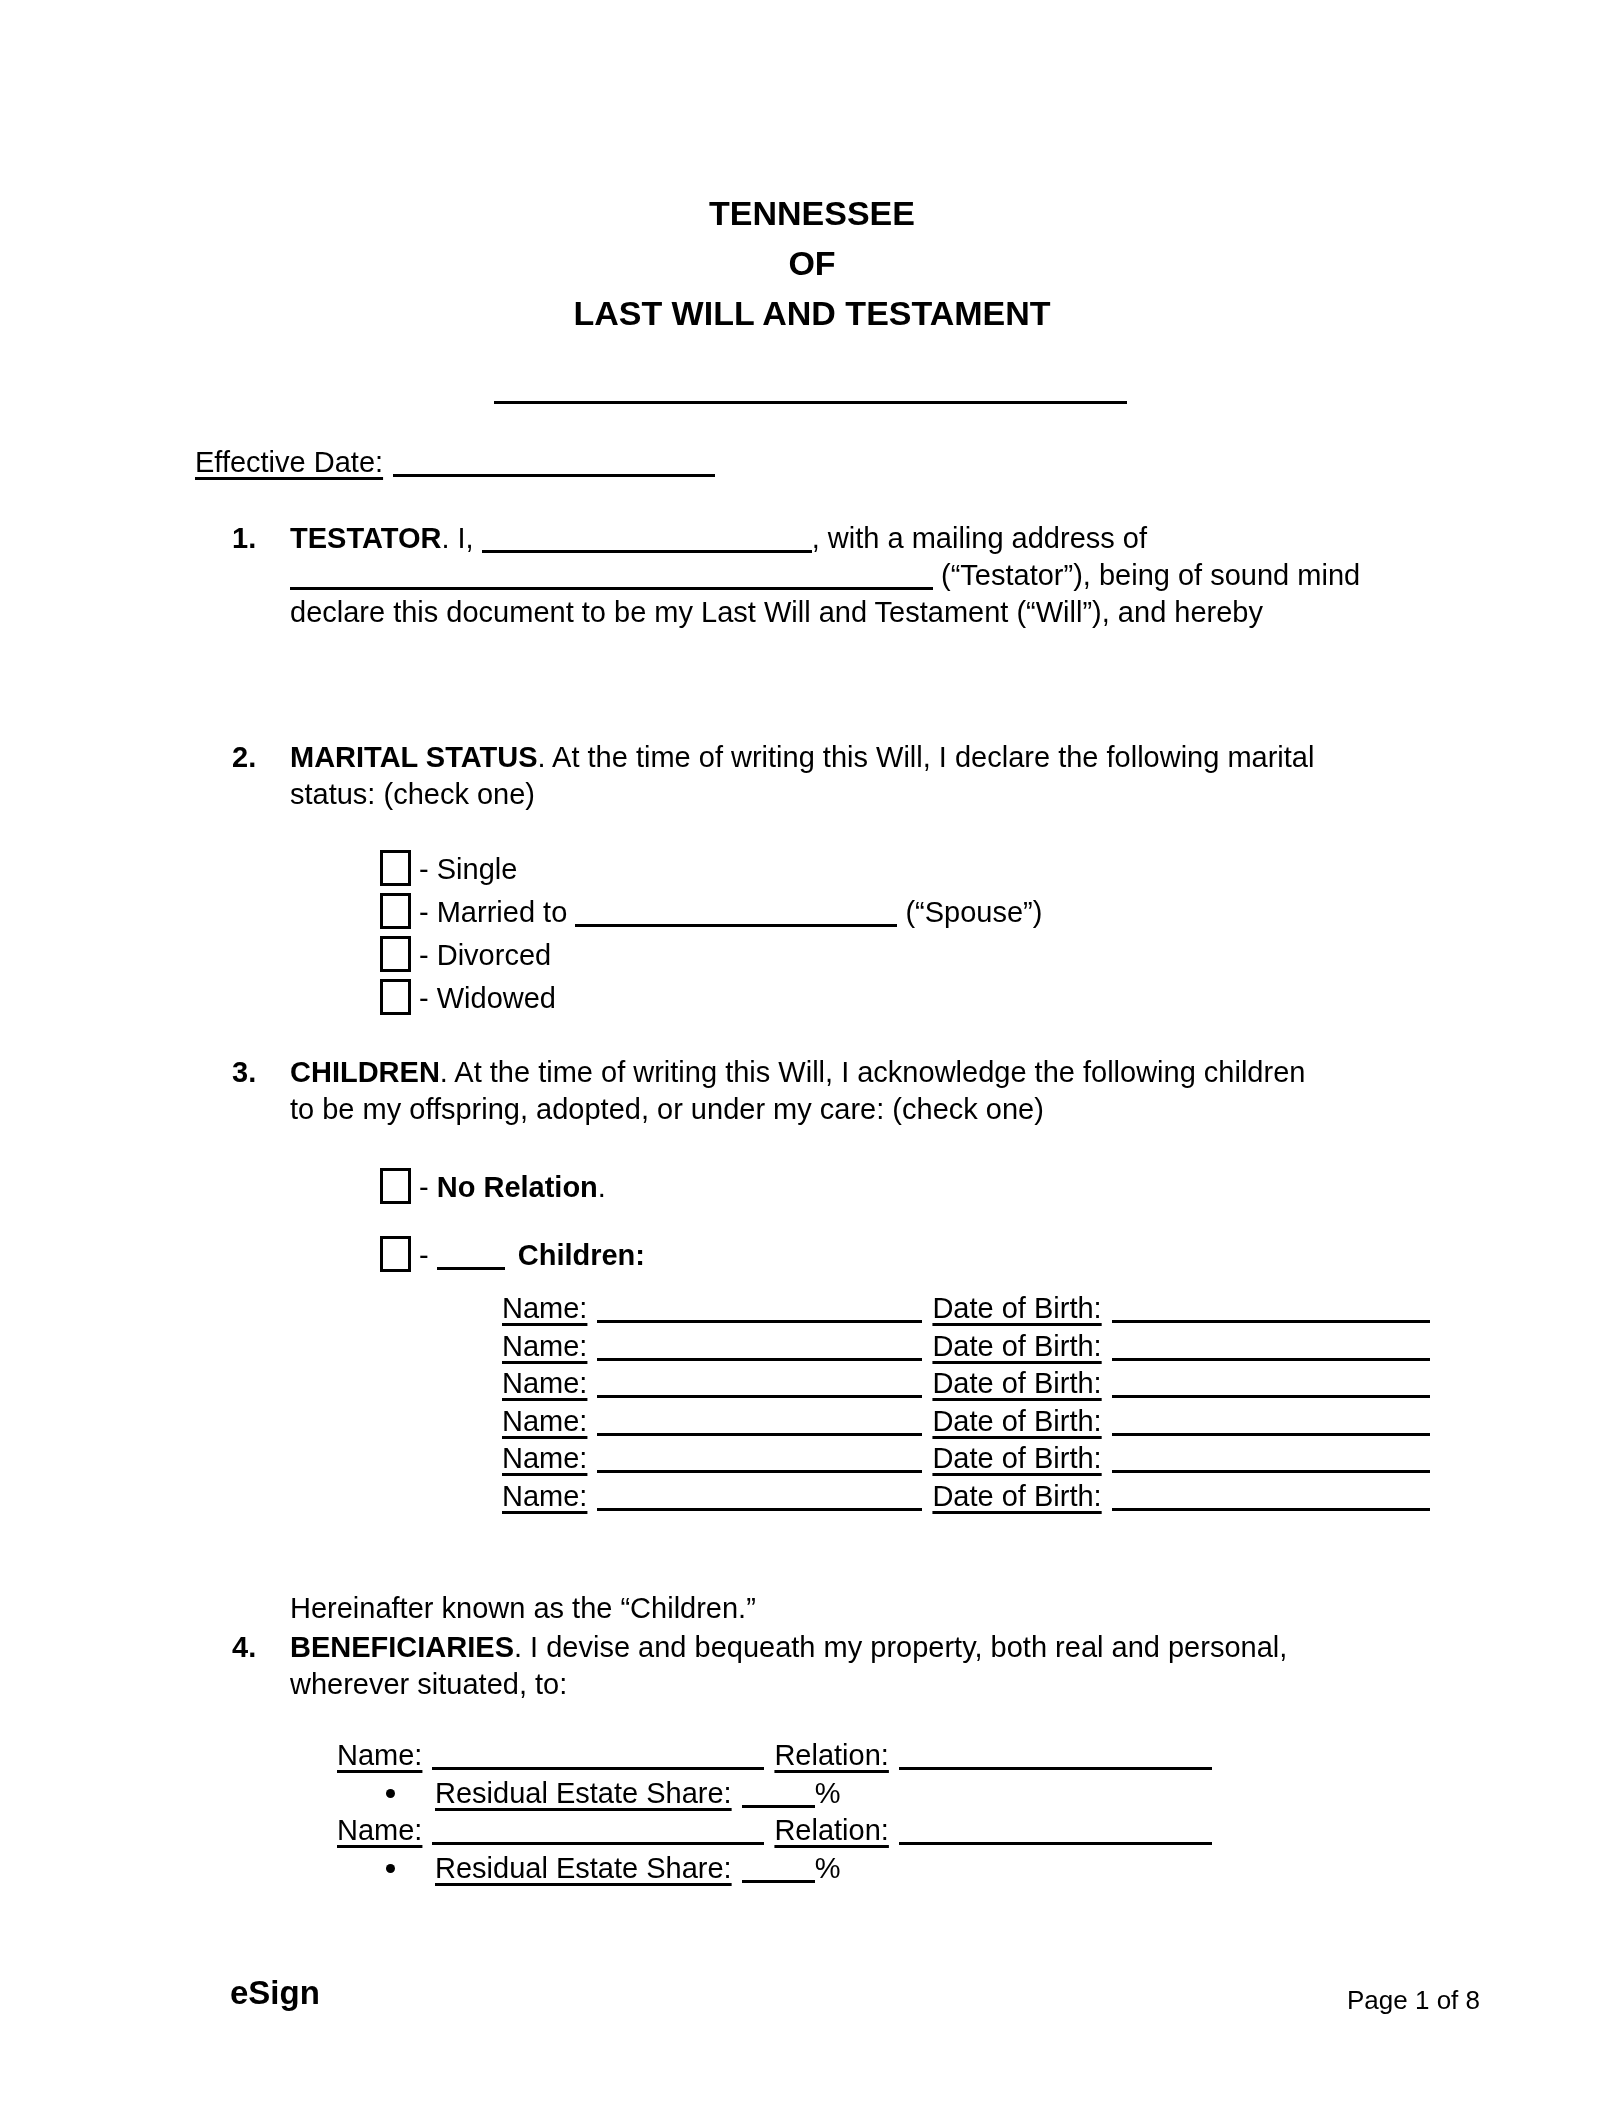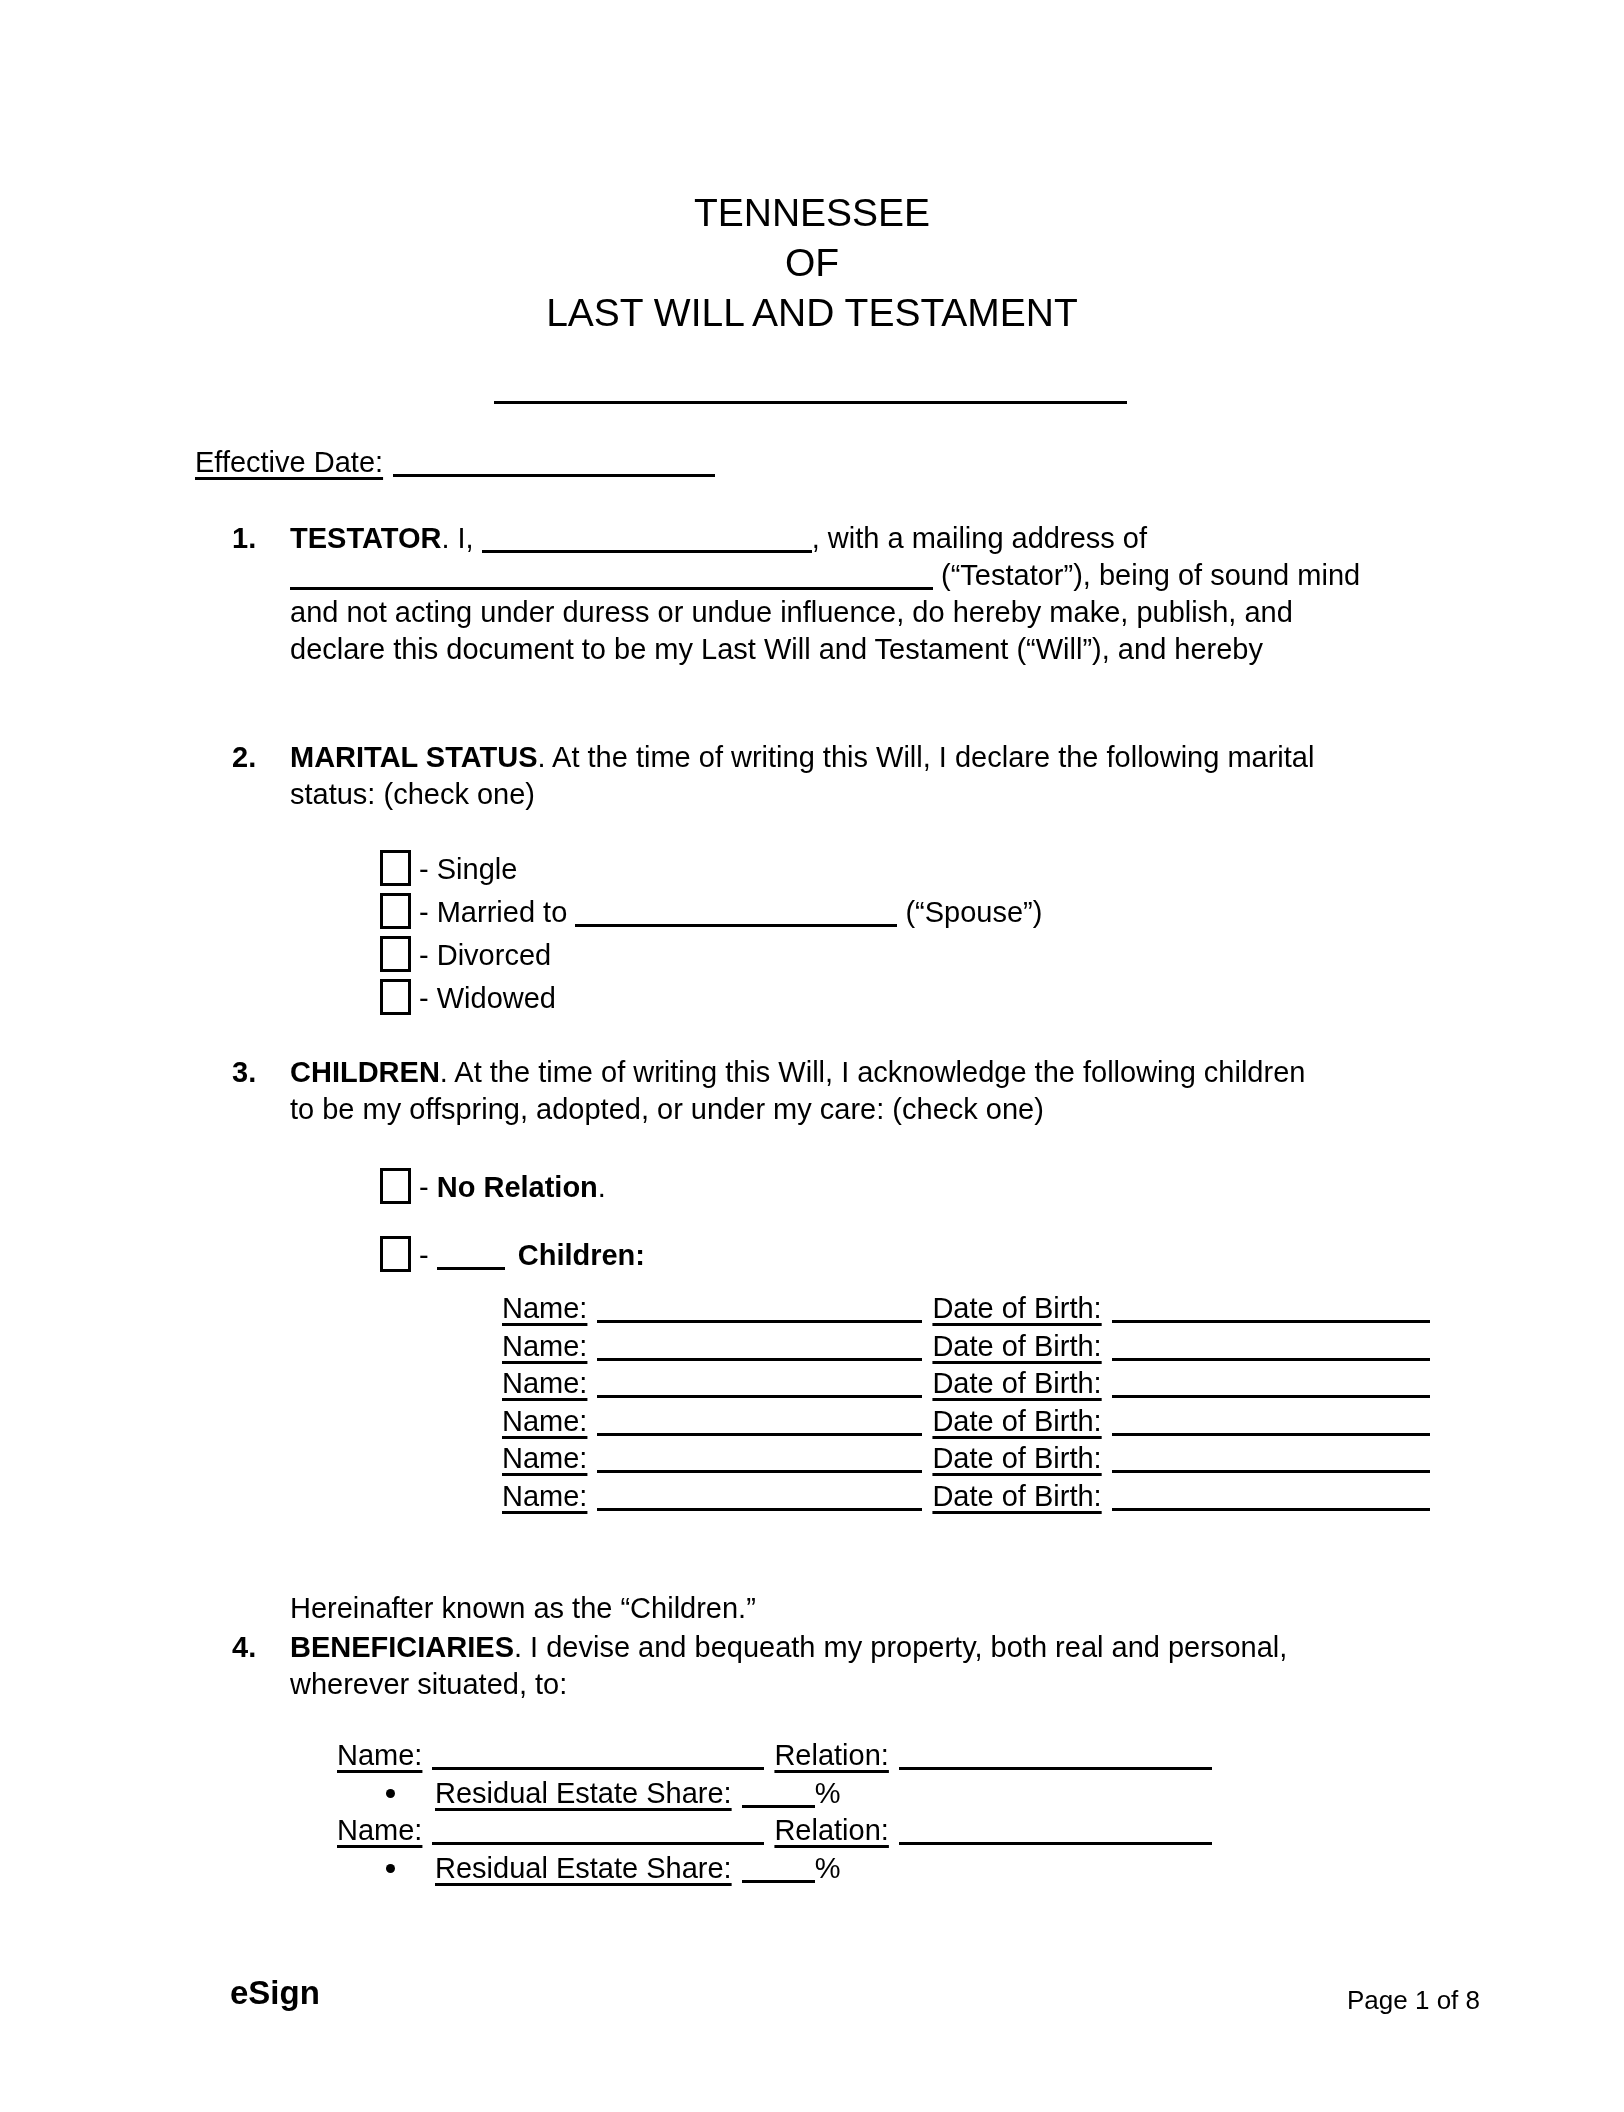--- a/index.html
+++ b/index.html
@@ -6,21 +6,21 @@
   .page {
     position:relative; width:1624px; height:2112px; background:#ffffff;
     font-family:"Liberation Sans", sans-serif; font-size:29px; line-height:37px; color:#000;
     overflow:hidden;
   }
   .abs { position:absolute; }
   b, .bold { font-weight:700; }
   .u { text-decoration:underline; text-decoration-thickness:3px; text-underline-offset:5px; }
   .blank { display:inline-block; border-bottom:3px solid #000; height:1px; vertical-align:-5px; }
   .ml10 { margin-left:10px; }
-  .title { top:188px; left:0; right:0; text-align:center; font-size:39px; font-weight:400; line-height:50px; }
+  .title { top:188px; left:0; right:0; text-align:center; font-size:34px; font-weight:700; line-height:50px; }
   .title-rule { top:401px; left:494px; width:633px; height:0; border-bottom:3px solid #000; }
   .effective { top:444px; left:195px; }
   .section { position:absolute; left:232px; width:1130px; }
   .sec-num { position:absolute; left:0; top:0; font-weight:700; }
   .sec-body { margin-left:58px; }
   .opt { line-height:43px; white-space:nowrap; }
   .cb {
     display:inline-block; width:25px; height:30px; border:3px solid #000;
     vertical-align:-7px; margin-right:8px; background:#fff;
   }
@@ -46,21 +46,20 @@
 
   <div class="abs effective">
     <span class="u">Effective Date:</span><span class="blank ml10" style="width:322px"></span>
   </div>
 
   <div class="section" style="top:520px">
     <span class="sec-num">1.</span>
     <div class="sec-body">
       <div><b>TESTATOR</b><span>. I, </span><span class="blank" style="width:330px"></span><span>, with a mailing address of</span></div>
       <div><span class="blank" style="width:643px"></span><span> (“Testator”), being of sound mind</span></div>
-      <div>and not acting under duress or undue influence, do hereby make, publish, and</div>
       <div>declare this document to be my Last Will and Testament (“Will”), and hereby</div>
     </div>
   </div>
 
   <div class="section" style="top:739px">
     <span class="sec-num">2.</span>
     <div class="sec-body">
       <div><b>MARITAL STATUS</b><span>. At the time of writing this Will, I declare the following marital</span></div>
       <div>status: (check one)</div>
     </div>

